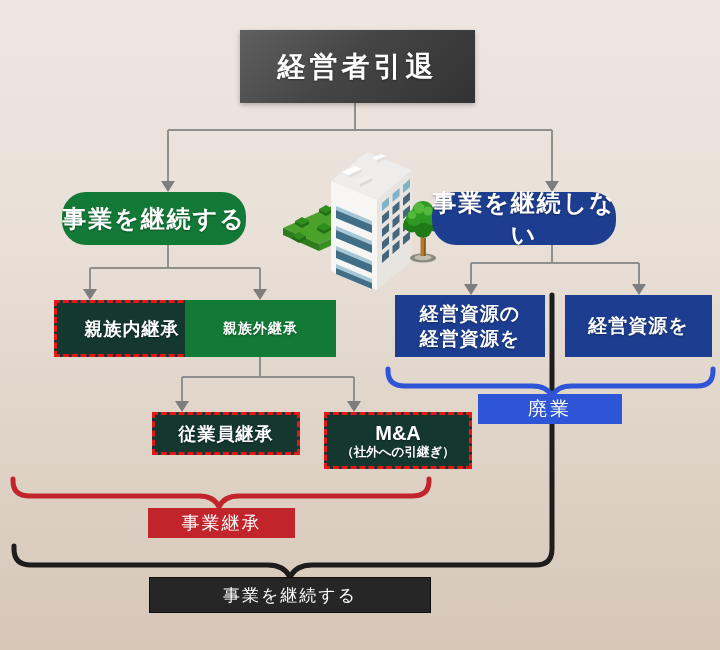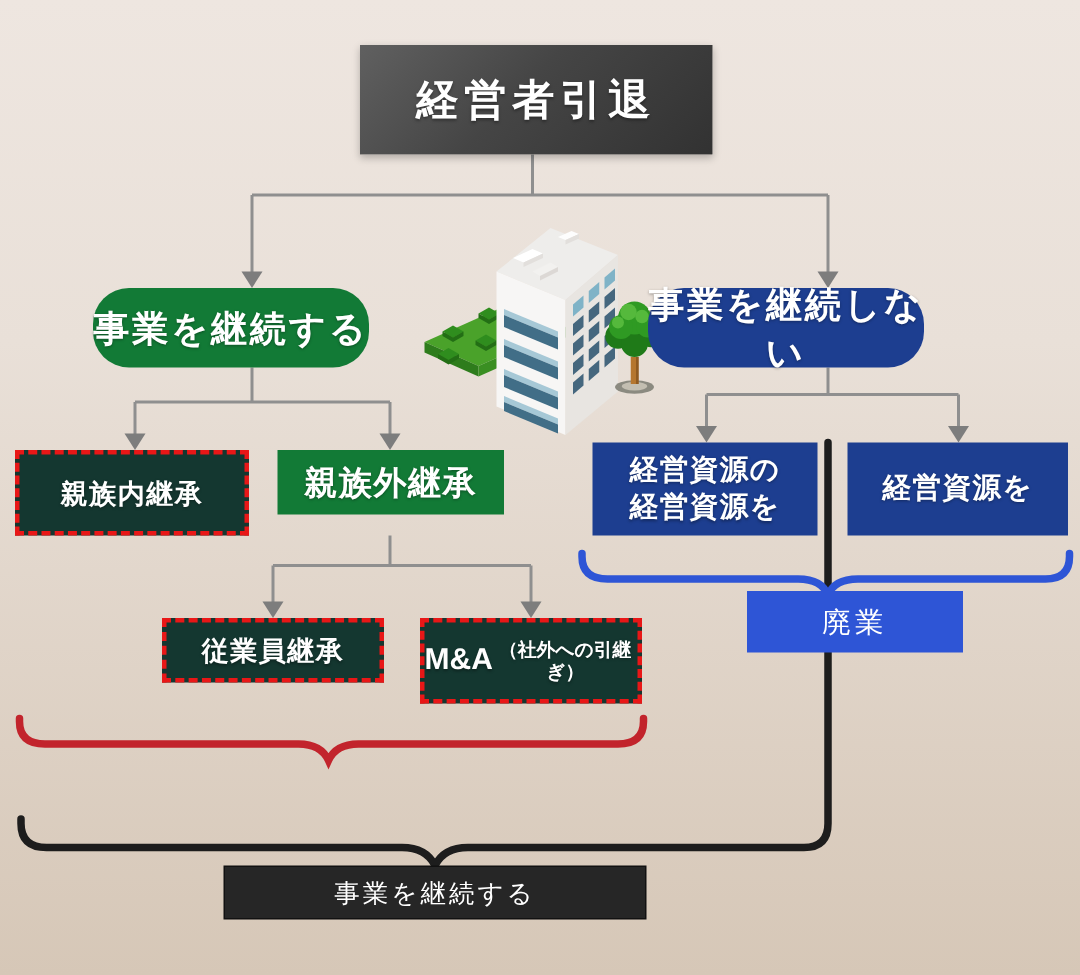--- a/index.html
+++ b/index.html
@@ -8,34 +8,34 @@
           background:linear-gradient(to bottom,#eee6e0 0%,#e9e0d8 35%,#d6c7b7 100%);}
   svg.layer{position:absolute;left:0;top:0;width:720px;height:650px;}
   .node,.tag{position:absolute;display:flex;align-items:center;justify-content:center;
         color:#ffffff;text-align:center;box-sizing:border-box;}
   .node{font-weight:bold;text-shadow:0 1px 2px rgba(0,0,0,.35);}
   .root{left:240px;top:30px;width:235px;height:73px;font-size:28px;letter-spacing:4px;
         background:linear-gradient(135deg,#606060 0%,#454545 45%,#323232 100%);
         box-shadow:0 2px 5px rgba(0,0,0,.25);}
   .green{background:#127a36;}
   .navy{background:#1d3e90;}
-  .darkgreen{background:#143730;border:3px dashed #e81717;}
+  .darkgreen{background:#143730;border:3px dashed #e81717;margin-left:44px;}
   .lv2{width:184px;height:53px;font-size:24px;letter-spacing:2px;border-radius:24px;}
   .pos-continue{left:62px;top:192px;}
   .pos-stop{left:432px;top:192px;}
   .pos-family-in{left:10px;top:300px;width:156px;height:57px;font-size:18px;letter-spacing:1px;}
-  .pos-family-out{left:185px;top:300px;width:151px;height:43px;font-size:22px;letter-spacing:1px;}
+  .pos-family-out{left:185px;top:300px;width:151px;height:57px;font-size:14px;letter-spacing:1px;}
   .pos-employee{left:108px;top:412px;width:148px;height:43px;font-size:18px;letter-spacing:1px;}
-  .pos-ma{left:280px;top:412px;width:148px;height:57px;flex-direction:row;line-height:1.15;font-size:20px;}
+  .pos-ma{left:280px;top:412px;width:148px;height:57px;flex-direction:column;line-height:1.15;font-size:20px;}
   .pos-ma .sub{font-size:12.5px;letter-spacing:0;}
   .two-line{flex-direction:column;line-height:1.32;font-size:19px;letter-spacing:1px;text-align:center;}
   .pos-res-do{left:395px;top:295px;width:150px;height:62px;}
   .pos-res-no{left:565px;top:295px;width:147px;height:62px;}
   .tag{font-weight:normal;}
-  .tag-haigyo{left:498px;top:394px;width:144px;height:41px;background:#2e55d6;font-size:19px;letter-spacing:3px;}
+  .tag-haigyo{left:478px;top:394px;width:144px;height:30px;background:#2e55d6;font-size:19px;letter-spacing:3px;}
   .tag-jigyo{left:148px;top:508px;width:147px;height:30px;background:#c2242c;font-size:18px;letter-spacing:2px;}
   .tag-shigen{left:150px;top:578px;width:280px;height:34px;background:#262626;font-size:17px;letter-spacing:2px;
               box-shadow:0 0 0 1px #111;}
 </style>
 </head>
 <body>
 
 <div class="canvas">
 
   <svg class="layer" viewBox="0 0 720 650">
@@ -156,15 +156,16 @@
 
   <div class="node navy two-line pos-res-do">
     <span>経営資源の</span>
     <span>経営資源を</span>
   </div>
   <div class="node navy two-line pos-res-no">
     <span>経営資源を</span>
   </div>
 
   <div class="tag tag-haigyo">廃業</div>
+  <div class="tag tag-jigyo">事業継承</div>
   <div class="tag tag-shigen">事業を継続する</div>
 
 </div>
 
 </body></html>

